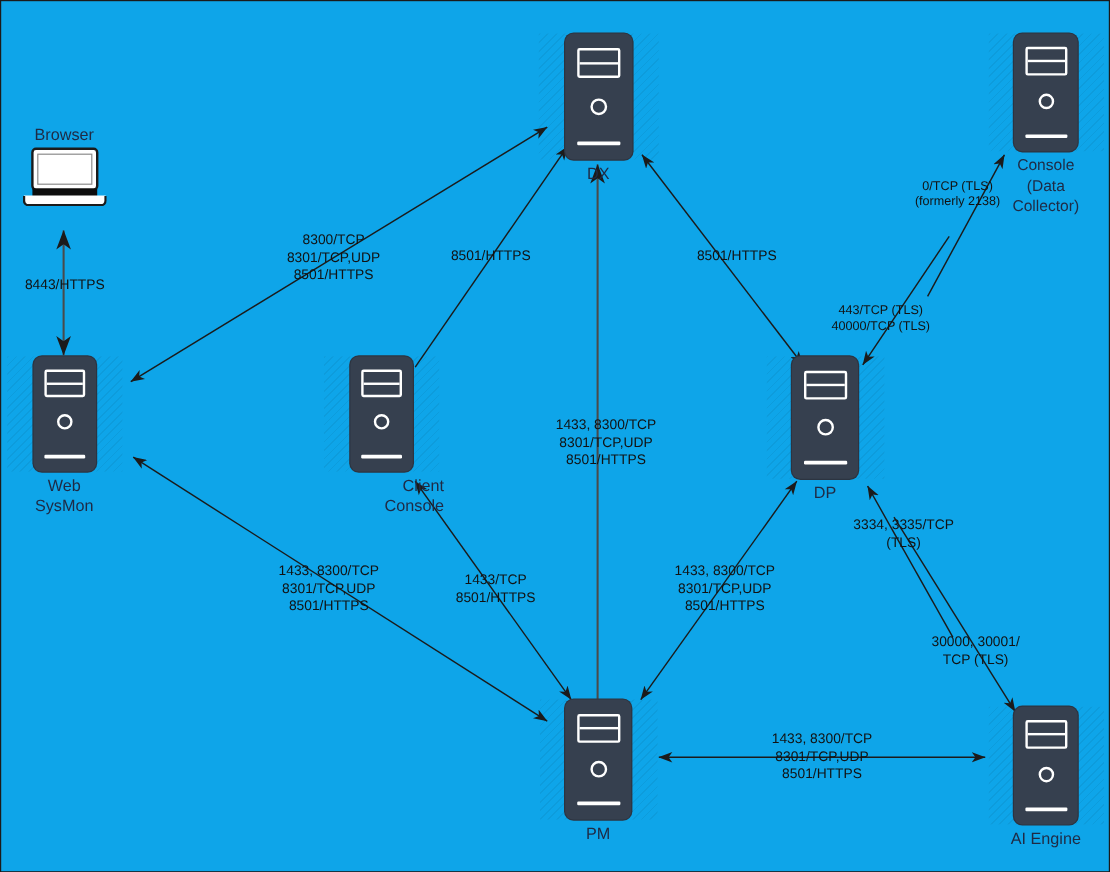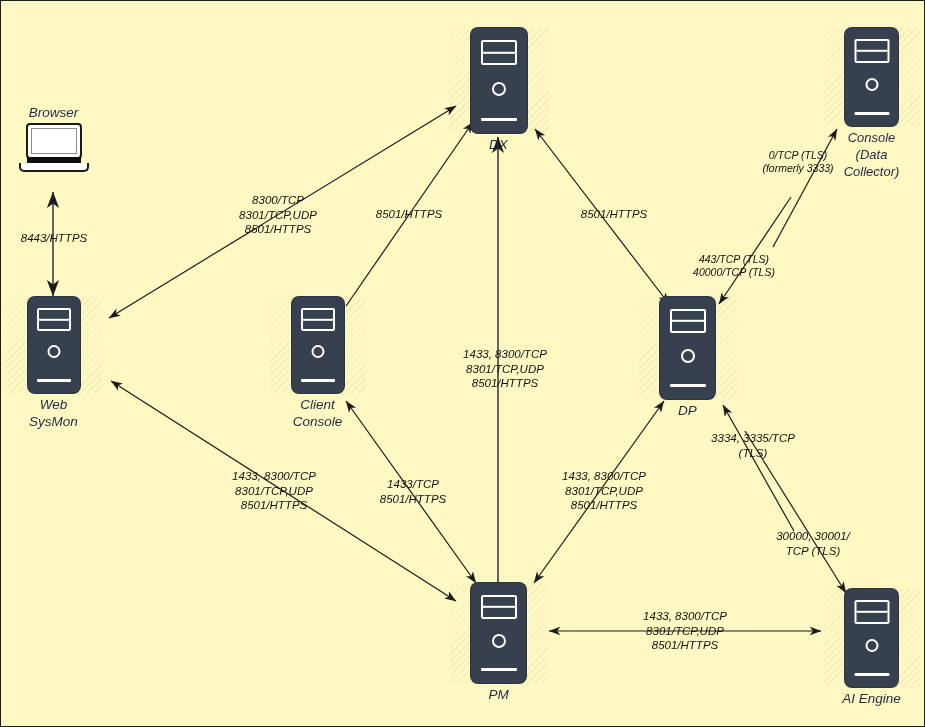--- a/index.html
+++ b/index.html
@@ -1,24 +1,23 @@
 <!DOCTYPE html>
 <html><head>
 <meta charset="utf-8">
 <style>
   html,body{margin:0;padding:0;background:#ffffff;}
   body{font-family:"Liberation Sans",sans-serif;}
   #canvas{
     position:relative;
     width:925px;height:727px;
-    background:#fef9c3;
+    background:#0ea5e9;
     border:1px solid #1b1b1b;
     box-sizing:border-box;
     overflow:hidden;
-    font-style:italic;
   }
   #edges{position:absolute;left:0;top:0;width:925px;height:727px;}
 
   .node{position:absolute;text-align:center;}
   .node-art{position:relative;margin:0 auto;}
 
   
   .halo{
     position:absolute;left:50%;top:0;transform:translateX(-50%);
     background-image:repeating-linear-gradient(135deg,
@@ -158,21 +157,21 @@
       <div class="tower" style="width:52px;height:96px;">
         <div class="bays" style="top:11px;width:34px;height:23px;"></div>
         <div class="power" style="top:48px;width:13px;height:13px;"></div>
         <div class="footbar" style="bottom:11px;width:34px;height:3px;"></div>
       </div>
     </div>
     <div class="node-label">Web
 SysMon</div>
   </div>
 
-  <div class="node" style="left:264px;top:296px;width:105px;">
+  <div class="node" style="left:264px;top:296px;width:105px;text-align:right;">
     <div class="node-art" style="height:96px;">
       <div class="halo" style="width:96px;height:96px;"></div>
       <div class="tower" style="width:52px;height:96px;">
         <div class="bays" style="top:11px;width:34px;height:23px;"></div>
         <div class="power" style="top:48px;width:13px;height:13px;"></div>
         <div class="footbar" style="bottom:11px;width:34px;height:3px;"></div>
       </div>
     </div>
     <div class="node-label">Client
 Console</div>
@@ -243,21 +242,21 @@
   <div class="edge-label" style="left:53px;top:237px;">8443/HTTPS</div>
   <div class="edge-label" style="left:277px;top:214px;">8300/TCP
 8301/TCP,UDP
 8501/HTTPS</div>
   <div class="edge-label" style="left:408px;top:213px;">8501/HTTPS</div>
   <div class="edge-label" style="left:504px;top:368px;">1433, 8300/TCP
 8301/TCP,UDP
 8501/HTTPS</div>
   <div class="edge-label" style="left:613px;top:213px;">8501/HTTPS</div>
   <div class="edge-label tiny" style="left:797px;top:161px;">0/TCP (TLS)
-(formerly 3333)</div>
+(formerly 2138)</div>
   <div class="edge-label tiny" style="left:733px;top:265px;">443/TCP (TLS)
 40000/TCP (TLS)</div>
   <div class="edge-label" style="left:273px;top:490px;">1433, 8300/TCP
 8301/TCP,UDP
 8501/HTTPS</div>
   <div class="edge-label" style="left:412px;top:490px;">1433/TCP
 8501/HTTPS</div>
   <div class="edge-label" style="left:603px;top:490px;">1433, 8300/TCP
 8301/TCP,UDP
 8501/HTTPS</div>

